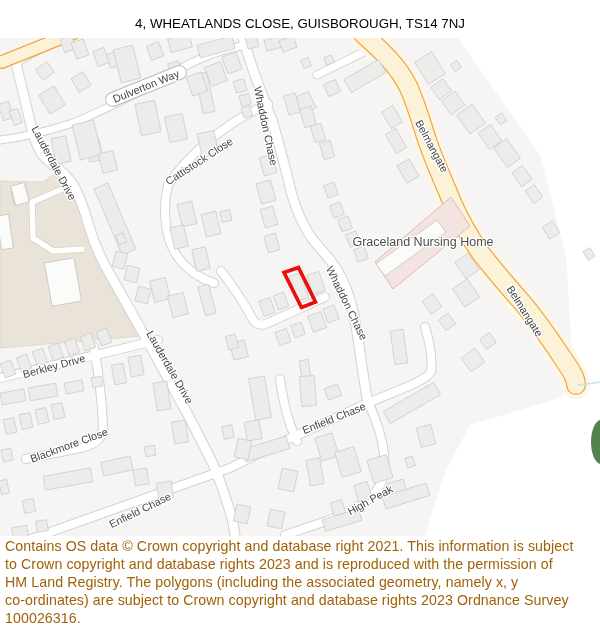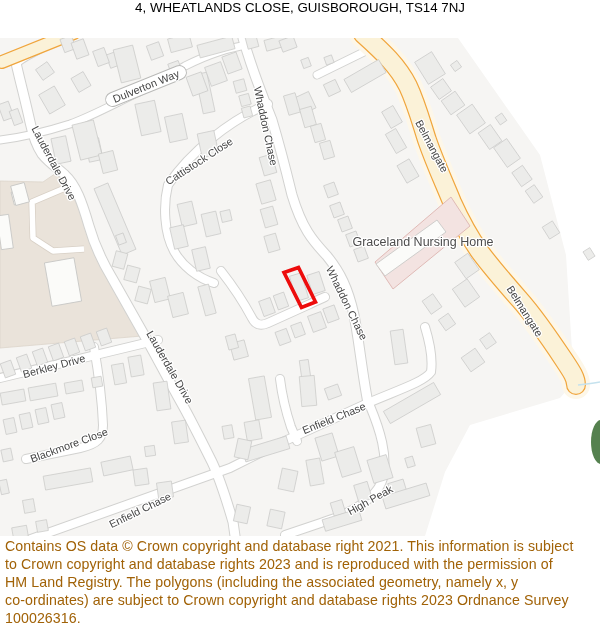--- a/index.html
+++ b/index.html
@@ -1,17 +1,17 @@
 <!DOCTYPE html>
 <html><head>
 <meta charset="utf-8">
 <style>
 html,body{margin:0;padding:0;background:#fff;width:600px;height:625px;overflow:hidden;}
 body{font-family:"Liberation Sans",sans-serif;position:relative;}
-#hdr{position:absolute;top:0;left:0;width:600px;text-align:center;color:#000;}
+#hdr{position:absolute;top:16px;left:0;width:600px;text-align:center;color:#000;}
 #hdr .l1{font-size:13.3px;line-height:14px;padding-top:1px;}
 #hdr .l2{font-size:14.7px;line-height:15.5px;}
 #map{position:absolute;top:38px;left:0;}
 #ftr{position:absolute;top:536.5px;left:5px;width:595px;font-size:14.2px;line-height:18px;color:#a16207;letter-spacing:0.08px;}
 .rc{fill:none;stroke:#d2d2d0;stroke-linecap:round;stroke-linejoin:round;}
 .rf{fill:none;stroke:#ffffff;stroke-linecap:round;stroke-linejoin:round;}
 .b{fill:#ececea;stroke:#c9c9c7;stroke-width:0.7;}
 .bw{fill:#fbfbf9;stroke:#c9c9c7;stroke-width:0.9;}
 .lbl{font-family:"Liberation Sans",sans-serif;font-size:10.8px;fill:#454545;text-anchor:middle;paint-order:stroke;stroke:#ffffff;stroke-width:2.6px;stroke-linejoin:round;}
 </style>

